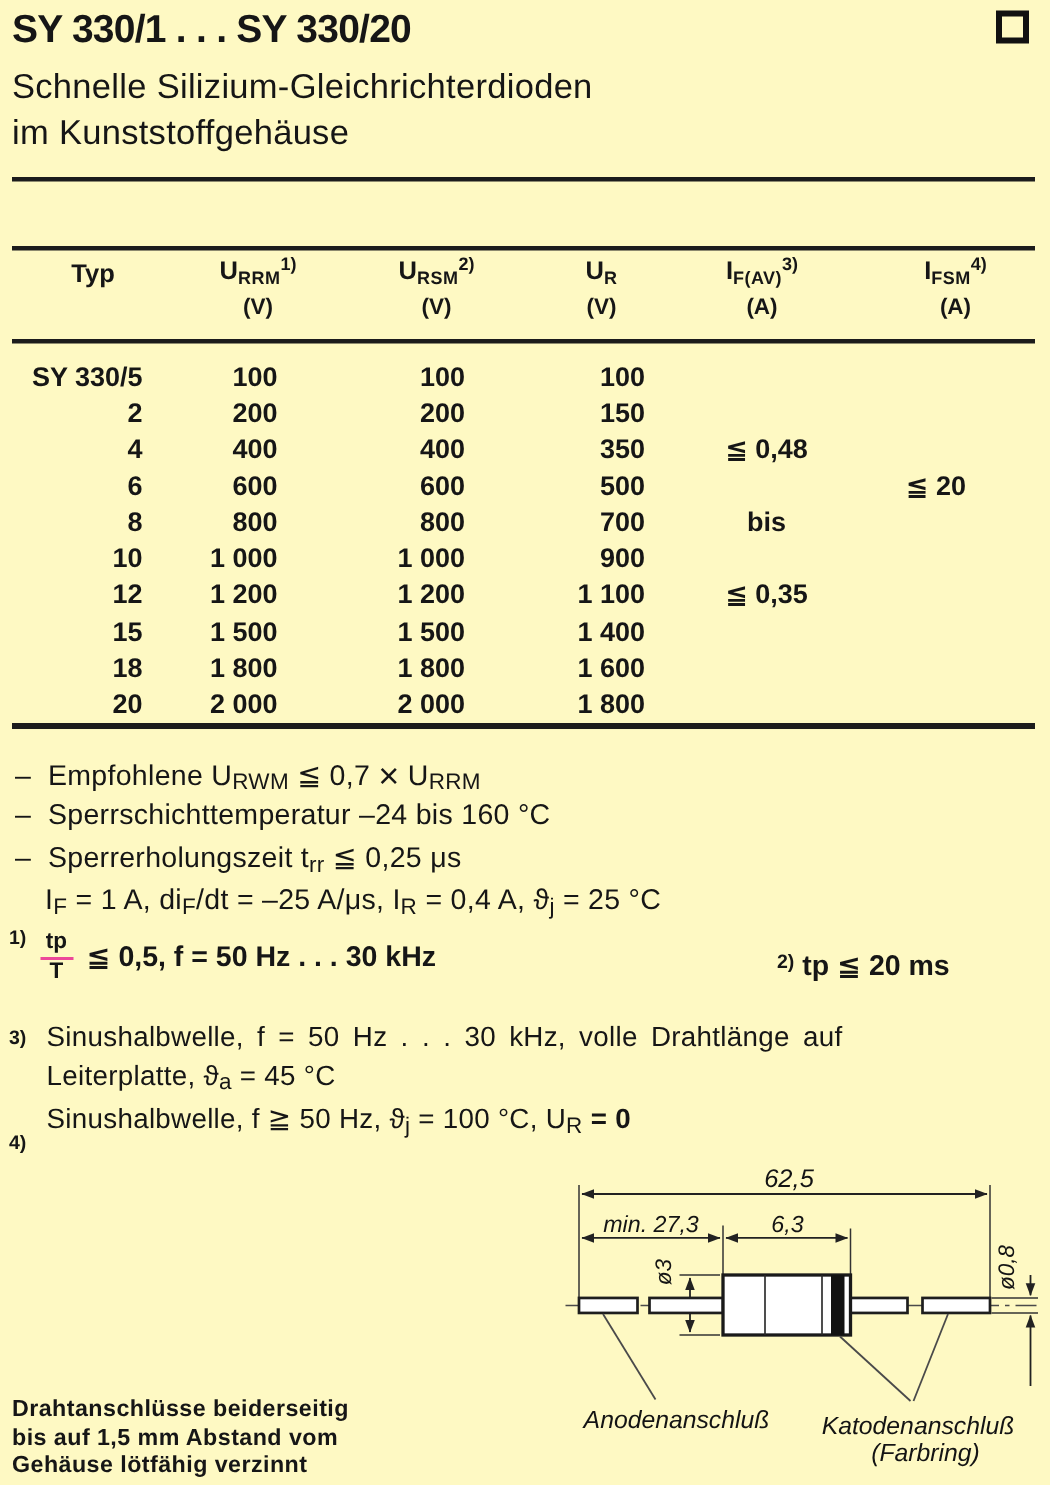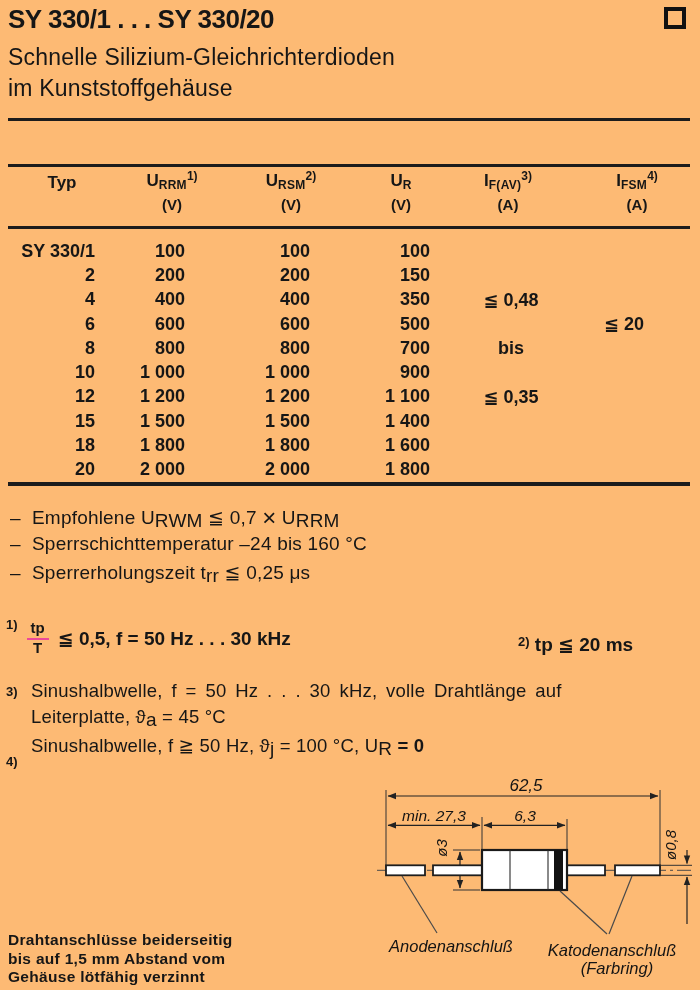--- a/index.html
+++ b/index.html
@@ -1,17 +1,17 @@
 <!DOCTYPE html>
 <html><head>
 <meta charset="utf-8">
 <style>
   html,body{margin:0;padding:0;background:#ffffff;}
   .page{
-    position:relative;width:700px;height:990px;background:#fdba74;overflow:hidden;
+    position:relative;width:700px;height:990px;background:#fef9c3;overflow:hidden;
     font-family:"Liberation Sans","DejaVu Sans",sans-serif;color:#161616;
   }
   .abs{position:absolute;}
   
   .title{left:8px;top:4px;font-size:26px;font-weight:700;letter-spacing:-0.5px;}
   .corner-square{left:664px;top:7px;width:14px;height:14px;border:4px solid #111;}
   .subtitle{left:8px;top:42px;font-size:23px;line-height:31px;font-weight:500;letter-spacing:0.2px;}
   .rule{position:absolute;left:8px;width:682px;height:3px;background:#1c1c1c;}
   
   .thead{left:0;top:169px;width:556px;height:60px;}
@@ -26,21 +26,21 @@
   .td{white-space:nowrap;}
   .c1{text-align:right;padding-right:7px;}
   .c2{text-align:right;padding-right:8px;}
   .c3{text-align:right;padding-right:8px;}
   .c4{text-align:right;padding-right:10px;}
   .c5{text-align:center;}
   .c6{text-align:right;padding-right:46px;}
   
   .note{left:10px;font-size:19px;font-weight:500;letter-spacing:0.2px;white-space:nowrap;}
   .note .dash{display:inline-block;width:22px;}
-  .sb{font-size:19px;vertical-align:-3px;}
+  .sb{font-size:15px;vertical-align:-3px;}
   .mult{font-size:24px;vertical-align:-2px;}
   
   .fmark{font-size:13px;position:relative;top:-5px;font-weight:700;}
   .fn1{left:6px;top:620px;display:flex;align-items:center;gap:9px;font-size:19px;font-weight:700;white-space:nowrap;}
   .frac{display:inline-flex;flex-direction:column;align-items:center;font-size:15px;font-weight:700;line-height:1.1;}
   .frac .num{border-bottom:2px solid #ec4899;padding:0 4px 1px;}
   .fn2{left:518px;top:633px;font-size:19px;font-weight:700;white-space:nowrap;}
   .fnbody{font-size:18.5px;font-weight:500;letter-spacing:0.2px;line-height:25.5px;}
   .ws{word-spacing:3.5px;}
   
@@ -96,21 +96,21 @@
       <span class="hunit">(A)</span>
     </div>
     <div class="hcol" style="left:637px;top:0">
       <span class="hsym"><span>I</span><span class="hsub">FSM</span><span class="hsup">4)</span></span>
       <span class="hunit">(A)</span>
     </div>
   </div>
 
   <div class="abs tbody">
     <div class="trow">
-      <div class="td c1">SY 330/1</div>
+      <div class="td c1">SY 330/5</div>
       <div class="td c2">100</div>
       <div class="td c3">100</div>
       <div class="td c4">100</div>
       <div class="td c5"></div>
       <div class="td c6"></div>
     </div>
     <div class="trow">
       <div class="td c1">2</div>
       <div class="td c2">200</div>
       <div class="td c3">200</div>
@@ -185,20 +185,23 @@
   </div>
 
   <div class="abs note" style="top:504px">
     <span class="dash">–</span><span>Empfohlene U</span><span class="sb">RWM</span><span> ≦ 0,7 </span><span class="mult">×</span><span> U</span><span class="sb">RRM</span>
   </div>
   <div class="abs note" style="top:533px">
     <span class="dash">–</span><span>Sperrschichttemperatur –24 bis 160 °C</span>
   </div>
   <div class="abs note" style="top:561px">
     <span class="dash">–</span><span>Sperrerholungszeit t</span><span class="sb">rr</span><span> ≦ 0,25 μs</span>
+  </div>
+  <div class="abs note" style="top:590px;left:30px">
+    <span>I</span><span class="sb">F</span><span> = 1 A, di</span><span class="sb">F</span><span>/dt = –25 A/μs, I</span><span class="sb">R</span><span> = 0,4 A, ϑ</span><span class="sb">j</span><span> = 25 °C</span>
   </div>
 
   <div class="abs fn1">
     <span class="fmark" style="align-self:flex-start;margin-top:2px">1)</span>
     <span class="frac">
       <span class="num">tp</span>
       <span class="den">T</span>
     </span>
     <span>≦ 0,5, f = 50 Hz . . . 30 kHz</span>
   </div>

